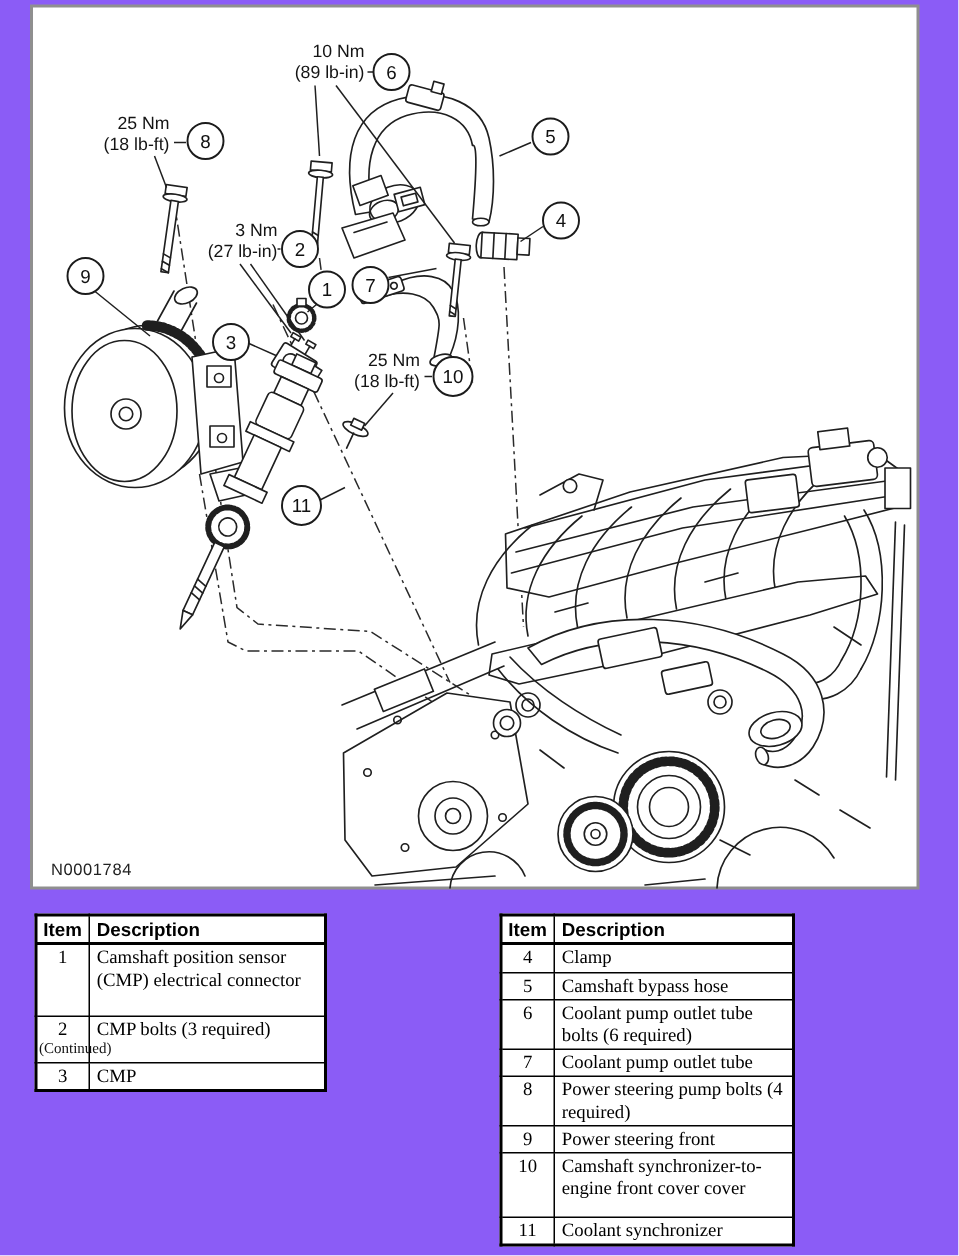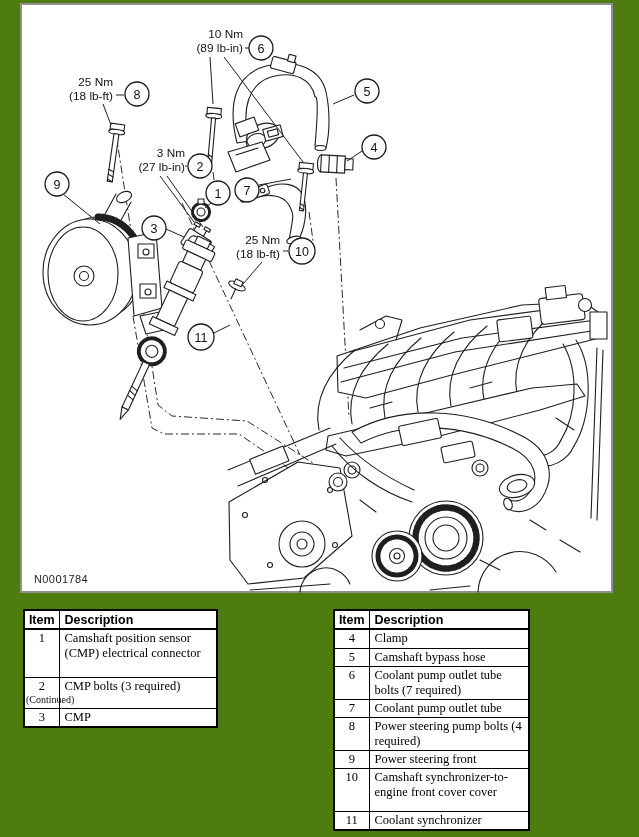--- a/index.html
+++ b/index.html
@@ -1,16 +1,16 @@
 <!DOCTYPE html>
 <html><head>
 <meta charset="utf-8">
 <style>
   html,body{margin:0;padding:0;background:#fff;}
-  .page{position:relative;width:639px;height:837px;background:#4d7c0f;overflow:hidden;
+  .page{position:relative;width:639px;height:837px;background:#8b5cf6;overflow:hidden;
         font-family:"Liberation Sans",sans-serif;}
   
   #diagram{position:absolute;left:0;top:0;}
   .art{stroke:#1f1f1f;fill:none;stroke-width:1.1;stroke-linecap:round;stroke-linejoin:round;}
   .wf{fill:#fff;}
   .dd{stroke:#2a2a2a;stroke-width:1;fill:none;stroke-dasharray:8 3 2 3;}
   .ld{stroke:#1f1f1f;stroke-width:1;fill:none;}
   .tl{font:11.8px "Liberation Sans",sans-serif;fill:#141414;}
   .t-end{text-anchor:end;}
   .callout circle{fill:#fff;stroke:#1b1b1b;stroke-width:1.3;}
@@ -396,21 +396,21 @@
       <tr class="h19">
         <td class="c">4</td>
         <td>Clamp</td>
       </tr>
       <tr class="h15">
         <td class="c">5</td>
         <td>Camshaft bypass hose</td>
       </tr>
       <tr class="h31">
         <td class="c">6</td>
-        <td>Coolant pump outlet tube bolts (7 required)</td>
+        <td>Coolant pump outlet tube bolts (6 required)</td>
       </tr>
       <tr class="h17">
         <td class="c">7</td>
         <td>Coolant pump outlet tube</td>
       </tr>
       <tr class="h31">
         <td class="c">8</td>
         <td>Power steering pump bolts (4 required)</td>
       </tr>
       <tr class="h15">

